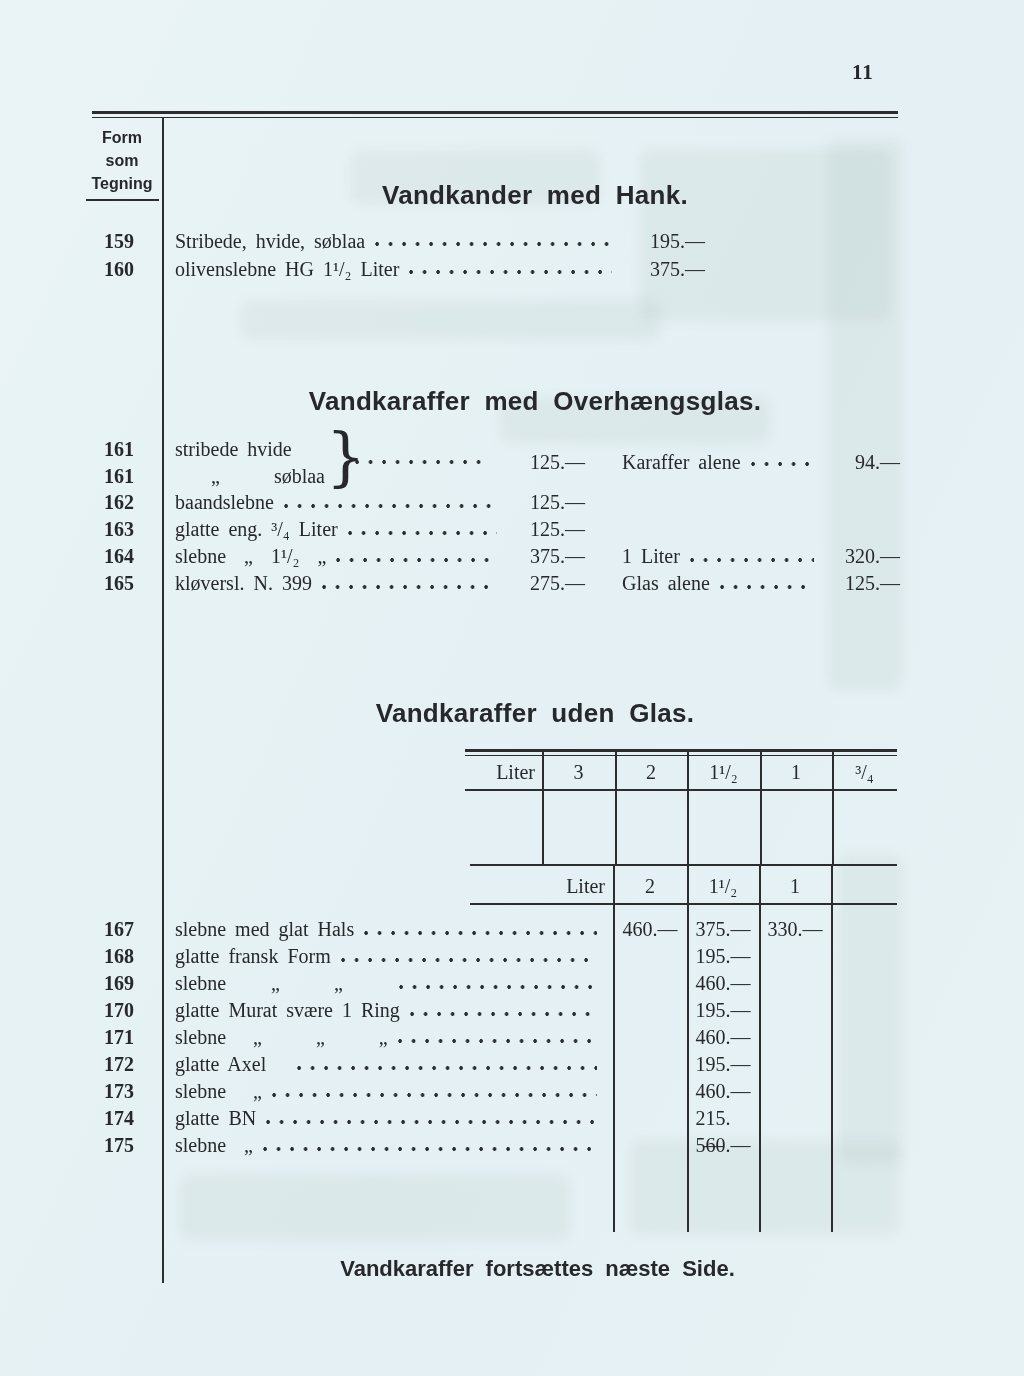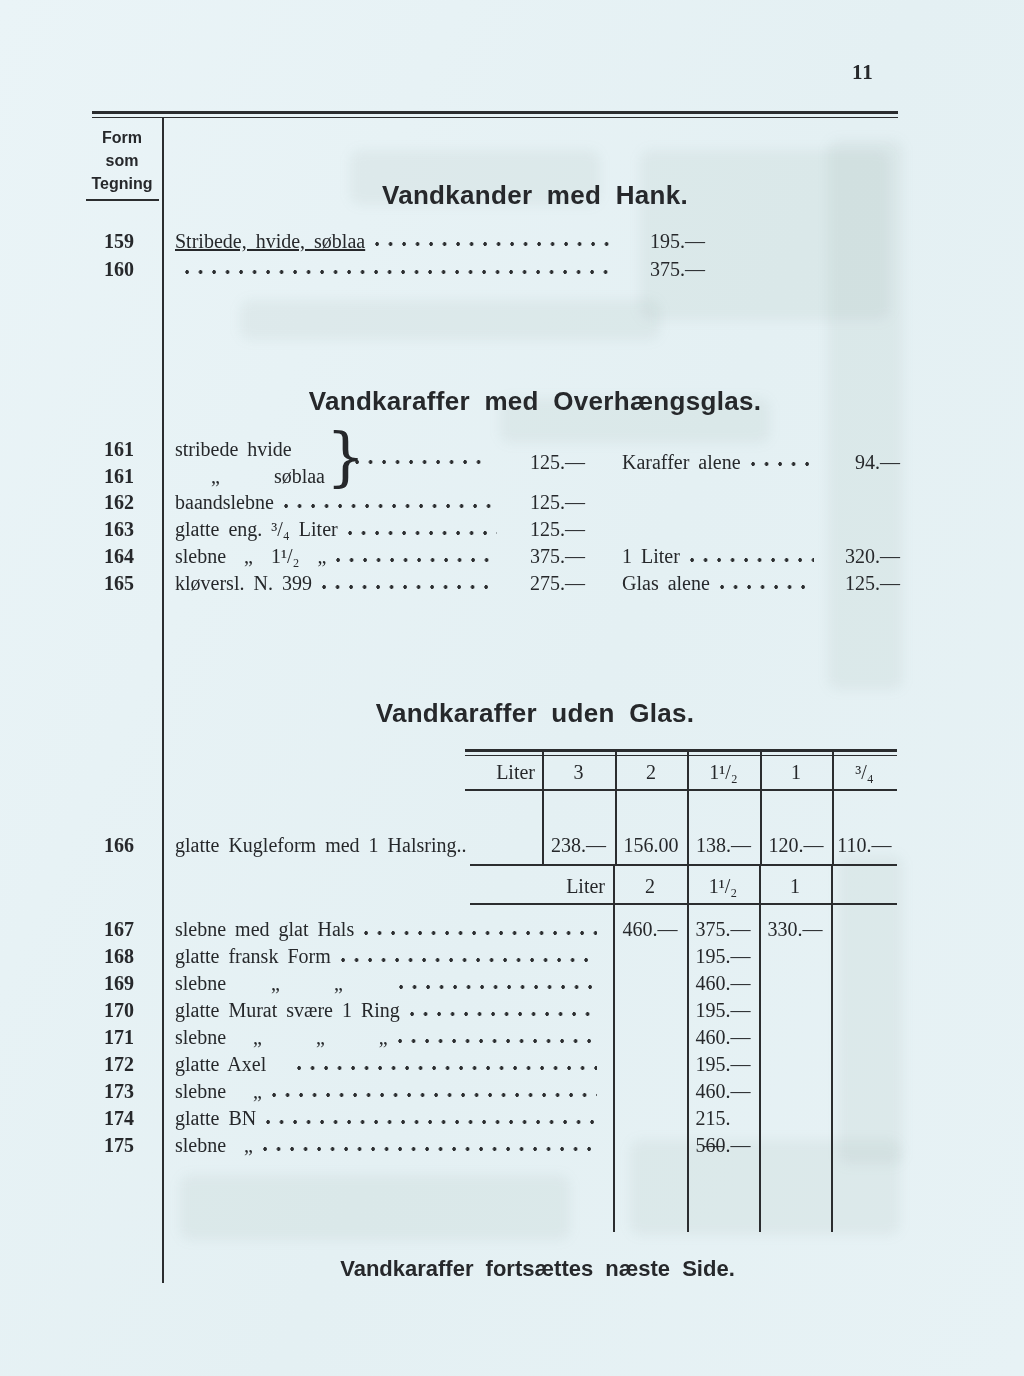--- a/index.html
+++ b/index.html
@@ -87,30 +87,31 @@
     <div>Tegning</div>
   </div>
   <div class="margin-underline"></div>
   <div class="vrule-main"></div>
 
   <div class="sec-title" style="top:180px;">Vandkander med Hank.</div>
 
   <div class="row h28" style="top:227px;">
     <div class="num">159</div>
     <div class="gapcol"></div>
-    <div class="dd" style="width:445px;text-decoration:underline;">
+    <div class="dd" style="width:445px;">
       <span class="desc">Stribede, hvide, søblaa</span>
       <span class="dots"></span>
     </div>
     <div class="price" style="width:85px;">195.—</div>
   </div>
   <div class="row h28" style="top:255px;">
     <div class="num">160</div>
     <div class="gapcol"></div>
     <div class="dd" style="width:445px;">
+      <span class="desc">olivenslebne HG 1¹/₂ Liter</span>
       <span class="dots"></span>
     </div>
     <div class="price" style="width:85px;">375.—</div>
   </div>
 
   <div class="sec-title" style="top:386px;">Vandkaraffer med Overhængsglas.</div>
 
   <div class="bnum" style="top:436px;">161</div>
   <div class="bnum" style="top:463px;">161</div>
   <div class="bline" style="top:436px;">stribede hvide</div>
@@ -184,32 +185,20 @@
   <div class="vline" style="left:760px;top:749px;height:115px;"></div>
   <div class="vline" style="left:832px;top:749px;height:115px;"></div>
 
   <div class="thead" style="left:465px;top:757px;width:70px;text-align:right;">Liter</div>
   <div class="thead" style="left:542px;top:757px;width:73px;">3</div>
   <div class="thead" style="left:615px;top:757px;width:72px;">2</div>
   <div class="thead" style="left:687px;top:757px;width:73px;">1¹/₂</div>
   <div class="thead" style="left:760px;top:757px;width:72px;">1</div>
   <div class="thead" style="left:832px;top:757px;width:65px;">³/₄</div>
 
-  <div class="row h28" style="top:831px;">
-    <div class="num">166</div>
-    <div class="gapcol"></div>
-    <div class="dd" style="width:367px;">
-      <span class="desc">glatte Kugleform med 1 Halsring..</span>
-    </div>
-    <div class="pcell" style="left:454px;width:73px;">238.—</div>
-    <div class="pcell" style="left:527px;width:72px;">156.00</div>
-    <div class="pcell" style="left:599px;width:73px;">138.—</div>
-    <div class="pcell" style="left:672px;width:72px;">120.—</div>
-    <div class="pcell" style="left:744px;width:65px;">110.—</div>
-  </div>
 
   <div class="hline" style="left:470px;top:864px;width:427px;"></div>
   <div class="hline" style="left:470px;top:903px;width:427px;"></div>
   <div class="vline" style="left:613px;top:864px;height:368px;"></div>
   <div class="vline" style="left:687px;top:864px;height:368px;"></div>
   <div class="vline" style="left:759px;top:864px;height:368px;"></div>
   <div class="vline" style="left:831px;top:864px;height:368px;"></div>
 
   <div class="thead" style="left:470px;top:871px;width:135px;text-align:right;">Liter</div>
   <div class="thead" style="left:613px;top:871px;width:74px;">2</div>

